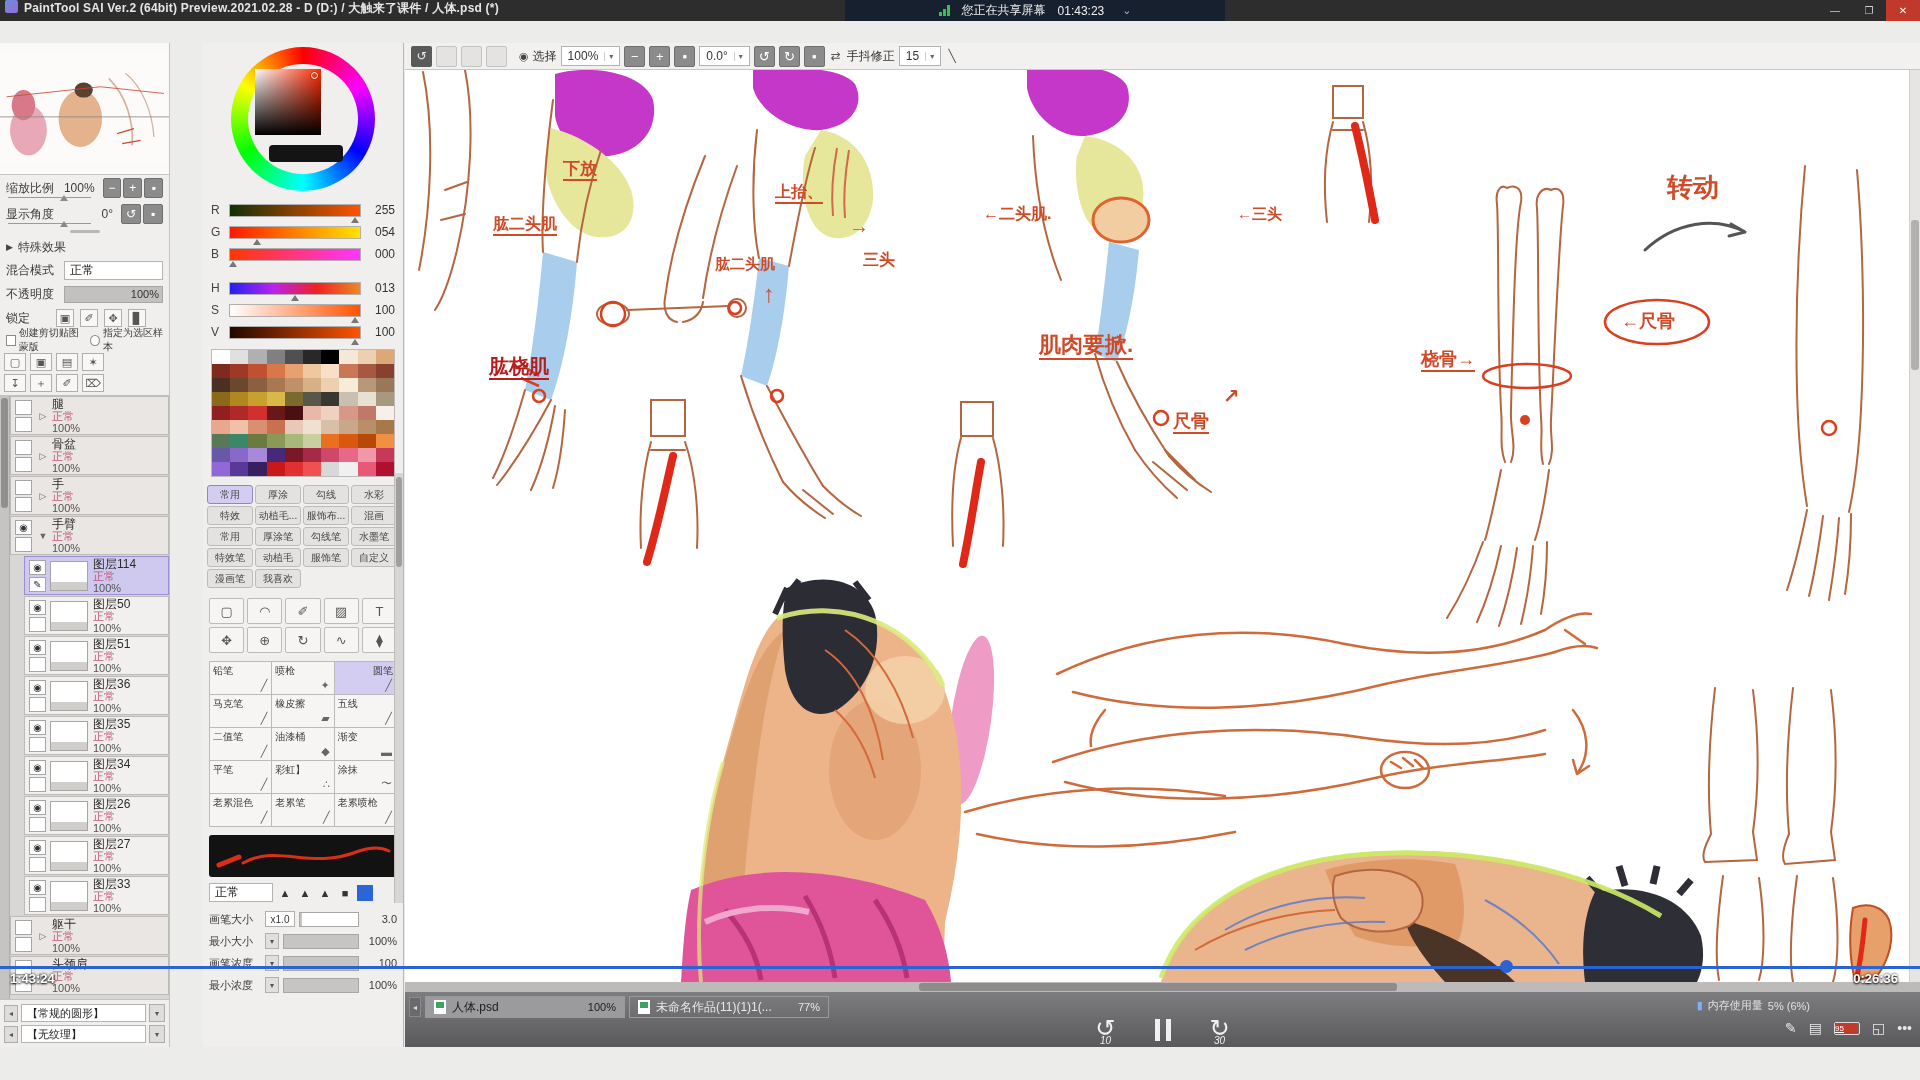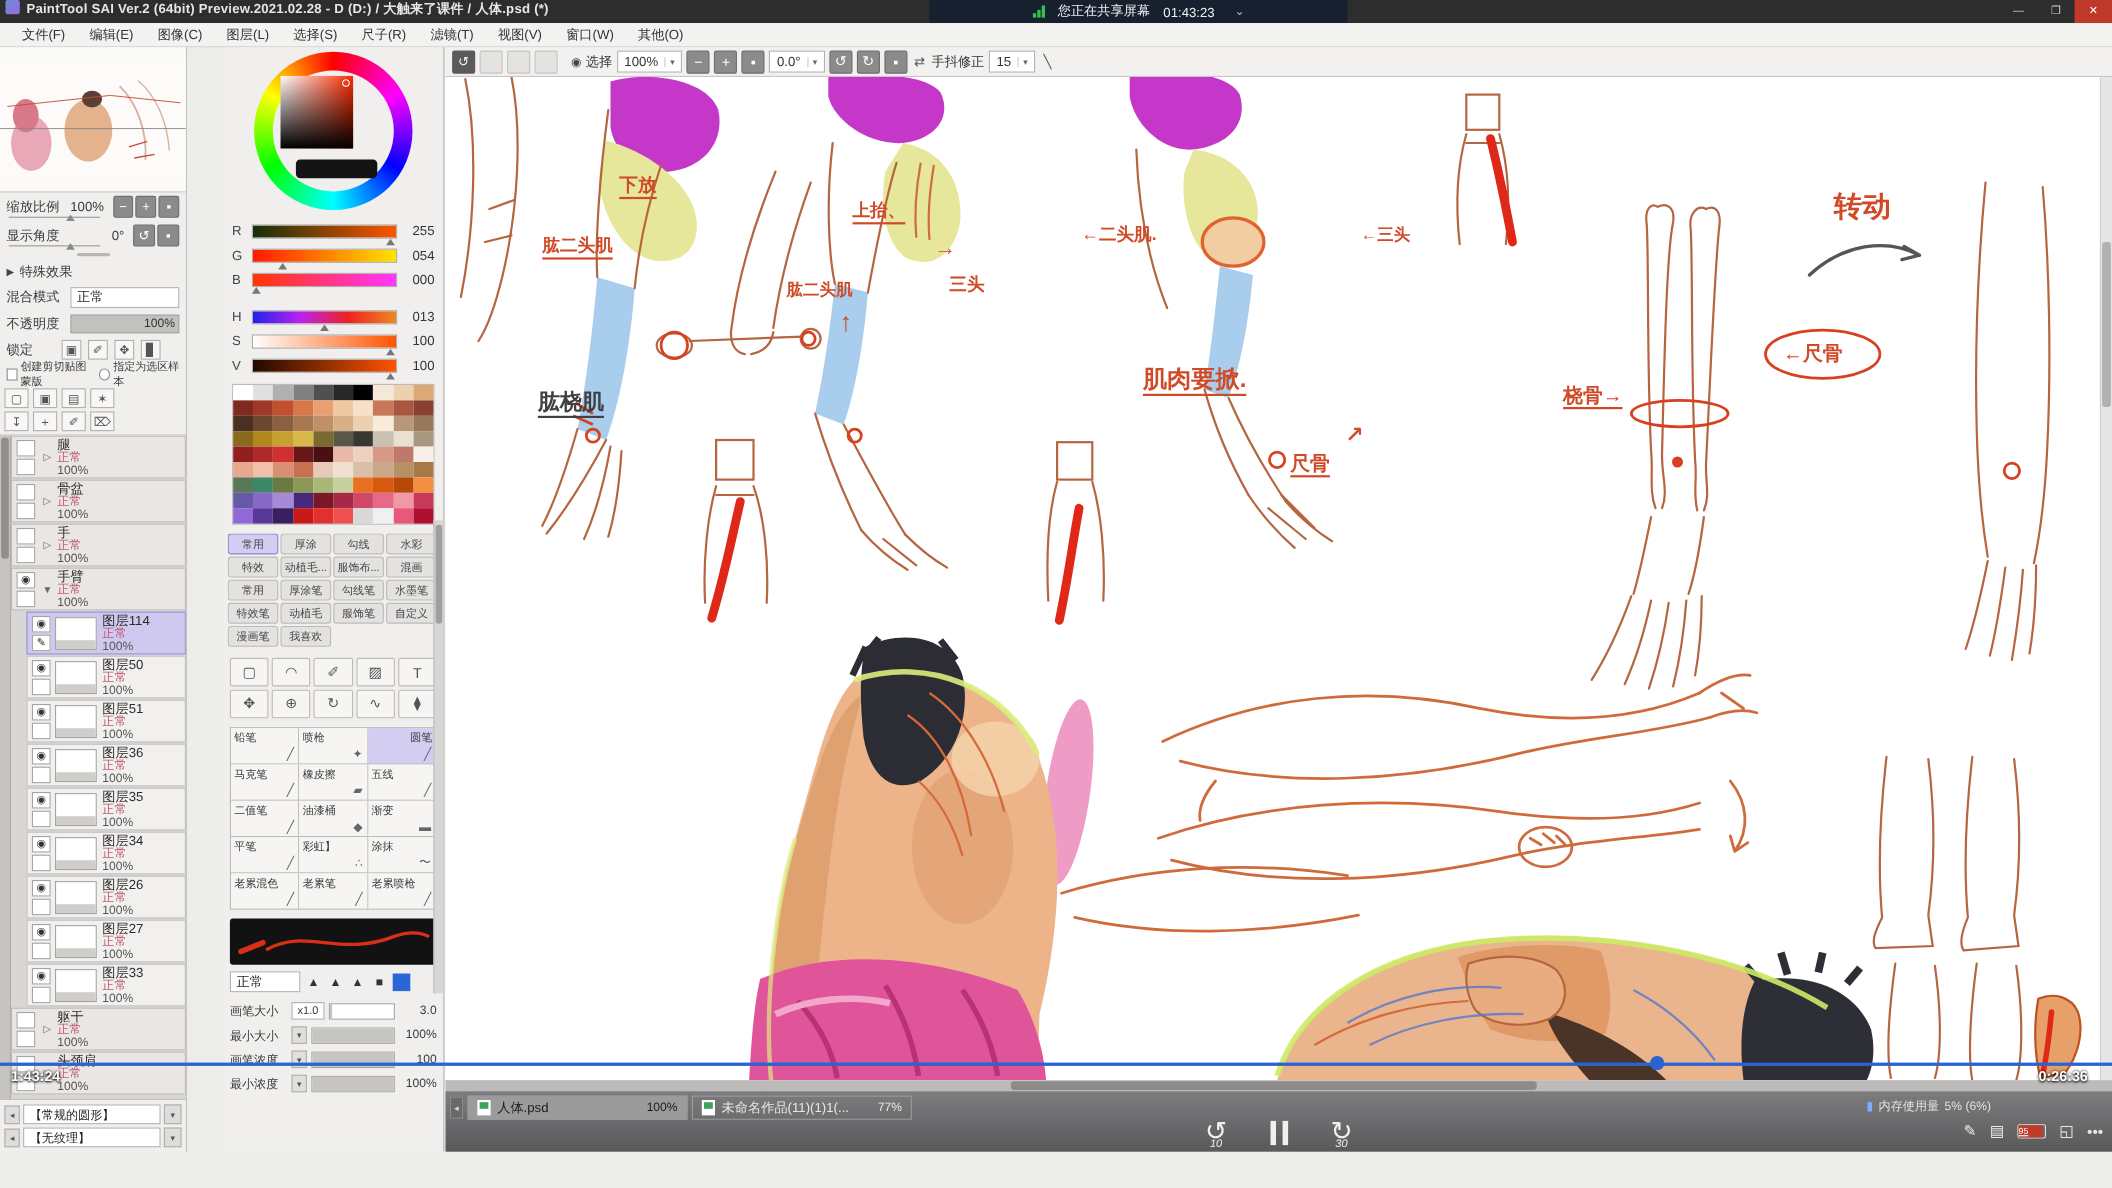--- a/index.html
+++ b/index.html
@@ -233,32 +233,20 @@
       <span>01:43:23</span>
       <span class="share-chev">⌄</span>
     </div>
     <div class="win-ctrls">
       <span>—</span>
       <span>❐</span>
       <span class="close">✕</span>
     </div>
   </div>
 
-  <div class="menubar" id="menubar">
-      <span class="mi">文件(F)</span>
-      <span class="mi">编辑(E)</span>
-      <span class="mi">图像(C)</span>
-      <span class="mi">图层(L)</span>
-      <span class="mi">选择(S)</span>
-      <span class="mi">尺子(R)</span>
-      <span class="mi">滤镜(T)</span>
-      <span class="mi">视图(V)</span>
-      <span class="mi">窗口(W)</span>
-      <span class="mi">其他(O)</span>
-    </div>
 
   <div class="left-panel">
     <div class="navigator">
       <svg class="nav-svg" viewBox="0 0 202 132">
         <rect x="0" y="0" width="202" height="132" fill="#fcfbf9"></rect>
         <ellipse cx="34" cy="92" rx="22" ry="30" fill="#e8a8b8"></ellipse>
         <ellipse cx="28" cy="62" rx="14" ry="18" fill="#d87888"></ellipse>
         <ellipse cx="96" cy="78" rx="26" ry="34" fill="#e4b28c"></ellipse>
         <ellipse cx="100" cy="44" rx="11" ry="9" fill="#5a4034"></ellipse>
         <path d="M130,30 C150,50 160,80 158,110" stroke="#d8b0a0" fill="none" stroke-width="2"></path>
@@ -951,21 +939,21 @@
           <div class="ann" style="left: 458px; top: 182px; font-size: 16px; color: rgb(208, 74, 40);">三头</div>
           <div class="ann" style="left: 444px; top: 146px; font-size: 20px; color: rgb(208, 74, 40);">→</div>
           <div class="ann" style="left: 578px; top: 136px; font-size: 16px; color: rgb(208, 74, 40);">←二头肌.</div>
           <div class="ann" style="left: 832px; top: 136px; font-size: 15px; color: rgb(208, 74, 40);">←三头</div>
           <div class="ann ul" style="left: 634px; top: 264px; font-size: 22px; color: rgb(208, 74, 40);">肌肉要掀.</div>
           <div class="ann ul" style="left: 768px; top: 342px; font-size: 18px; color: rgb(208, 74, 40);">尺骨</div>
           <div class="ann" style="left: 818px; top: 316px; font-size: 20px; color: rgb(208, 74, 40);">↗</div>
           <div class="ann ul" style="left: 1016px; top: 280px; font-size: 18px; color: rgb(208, 74, 40);">桡骨→</div>
           <div class="ann" style="left: 1216px; top: 242px; font-size: 18px; color: rgb(208, 74, 40);">←尺骨</div>
           <div class="ann" style="left: 1262px; top: 104px; font-size: 26px; color: rgb(208, 74, 40);">转动</div>
-          <div class="ann ul" style="left: 84px; top: 286px; font-size: 20px; color: #404040;">肱桡肌</div>
+          <div class="ann ul" style="left: 84px; top: 286px; font-size: 20px; color: #b91c1c;">肱桡肌</div>
         </div>
       <div class="cv-scroll">
           <i></i>
         </div>
     </div>
 
     <div class="hscroll">
         <i></i>
       </div>
 

